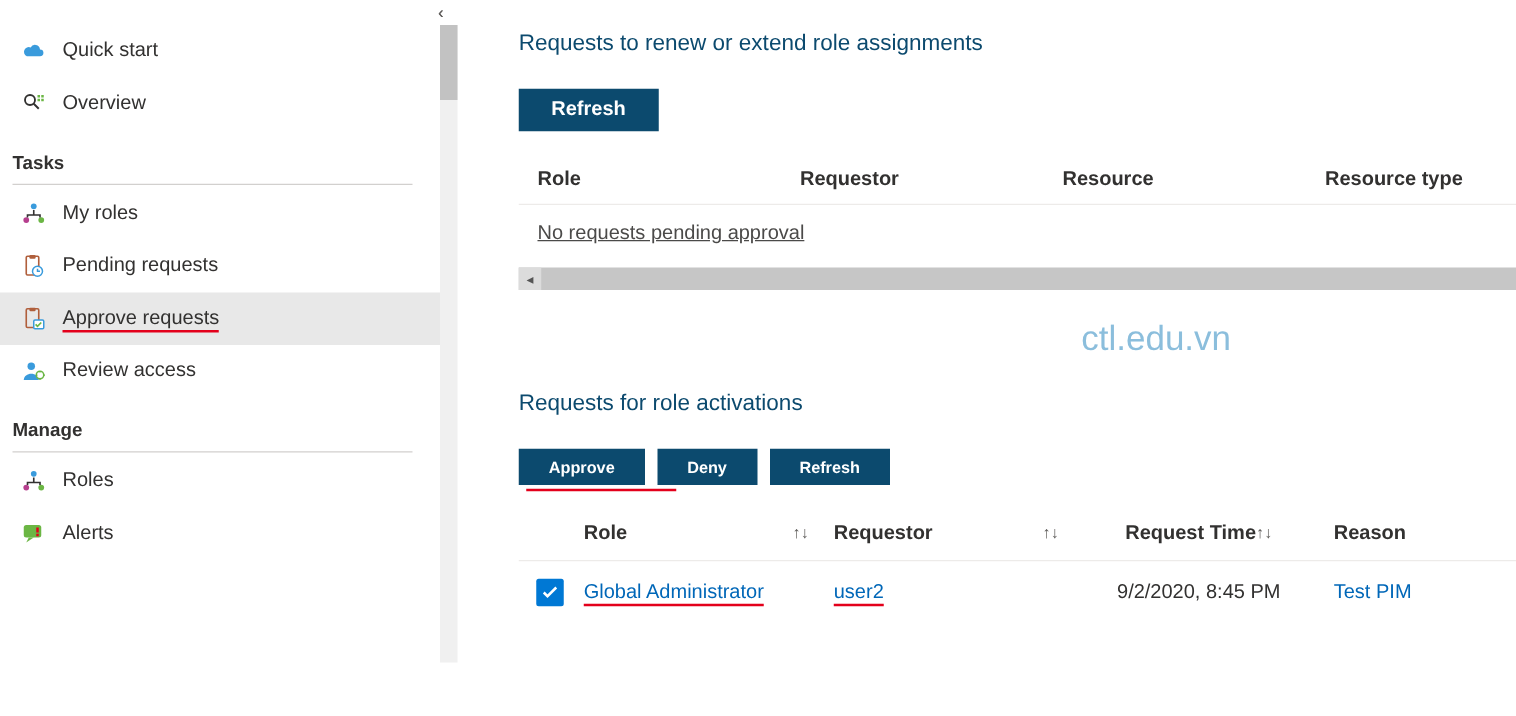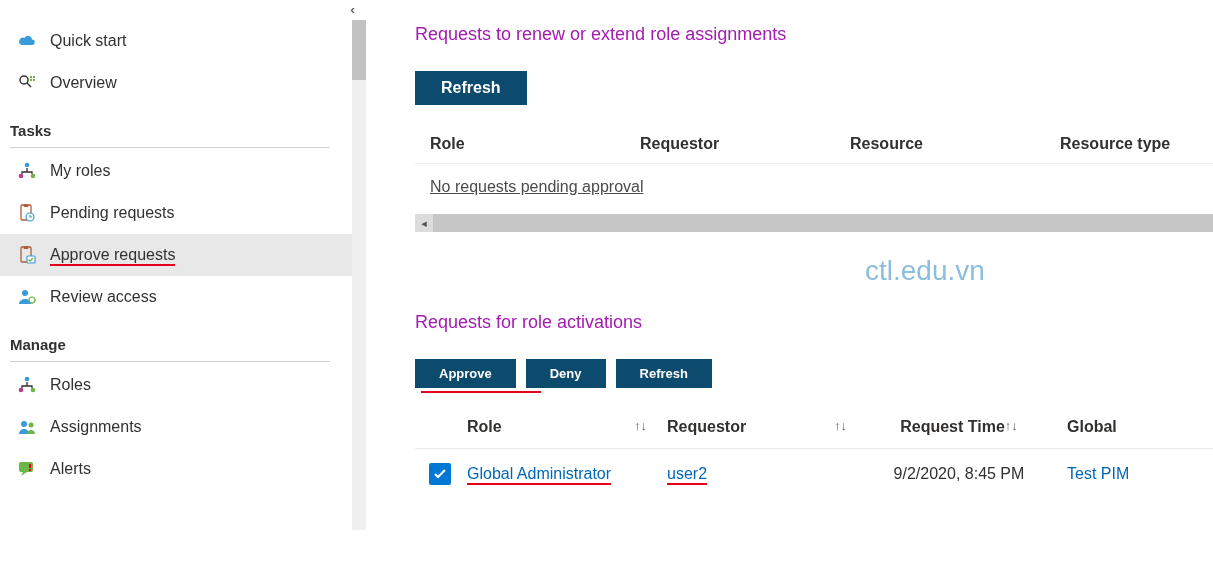--- a/index.html
+++ b/index.html
@@ -80,21 +80,21 @@
     top: 0;
   }
   .content {
     flex: 1;
     padding: 24px 0 0 60px;
     position: relative;
     overflow: hidden;
   }
   .heading {
     font-size: 18px;
-    color: #a21caf;
+    color: #0c4a6e;
     margin-bottom: 26px;
   }
   .btn {
     background: #0c4a6e;
     color: #ffffff;
     border: none;
     padding: 8px 26px;
     font-size: 16px;
     font-weight: 600;
     cursor: pointer;
@@ -263,31 +263,20 @@
         <svg width="18" height="18" viewBox="0 0 18 18">
             <circle cx="9" cy="3" r="2.3" fill="#3a9bdc"></circle>
             <circle cx="3" cy="14" r="2.3" fill="#b63f8e"></circle>
             <circle cx="15" cy="14" r="2.3" fill="#6bb644"></circle>
             <path d="M9 6v4M9 10H4v2M9 10h5v2" stroke="#323130" stroke-width="1.3" fill="none"></path>
           </svg>
       </span>
       <span>Roles</span>
     </div>
 
-    <div class="nav-item">
-      <span class="nav-icon">
-        <svg width="18" height="18" viewBox="0 0 18 18">
-            <circle cx="6" cy="6" r="3" fill="#3a9bdc"></circle>
-            <circle cx="13" cy="7" r="2.5" fill="#6bb644"></circle>
-            <path d="M1 16c0-3 2.5-5 5-5s5 2 5 5" fill="#3a9bdc"></path>
-            <path d="M9 16c0-2.5 2-4 4-4s4 1.5 4 4" fill="#6bb644"></path>
-          </svg>
-      </span>
-      <span>Assignments</span>
-    </div>
 
     <div class="nav-item">
       <span class="nav-icon">
         <svg width="18" height="18" viewBox="0 0 18 18">
             <rect x="1" y="2" width="14" height="10" rx="2" fill="#6bb644"></rect>
             <path d="M5 12l-2 4 6-4" fill="#6bb644"></path>
             <rect x="11" y="4" width="2" height="4" fill="#e3001b"></rect>
             <rect x="11" y="9" width="2" height="2" fill="#e3001b"></rect>
           </svg>
       </span>
@@ -336,21 +325,21 @@
         </div>
         <div class="c2-req">
           <span>Requestor</span>
             <span class="sort-ic">↑↓</span>
         </div>
         <div class="c2-time">
           <span>Request Time</span>
             <span class="sort-ic">↑↓</span>
         </div>
         <div class="c2-reason">
-          <span>Global</span>
+          <span>Reason</span>
         </div>
       </div>
 
       <div class="row2">
         <div class="checkbox">
           <svg width="14" height="14" viewBox="0 0 14 14">
               <path d="M2 7l3 3 7-7" stroke="#fff" stroke-width="2" fill="none"></path>
             </svg>
         </div>
         <div class="c2-role">

